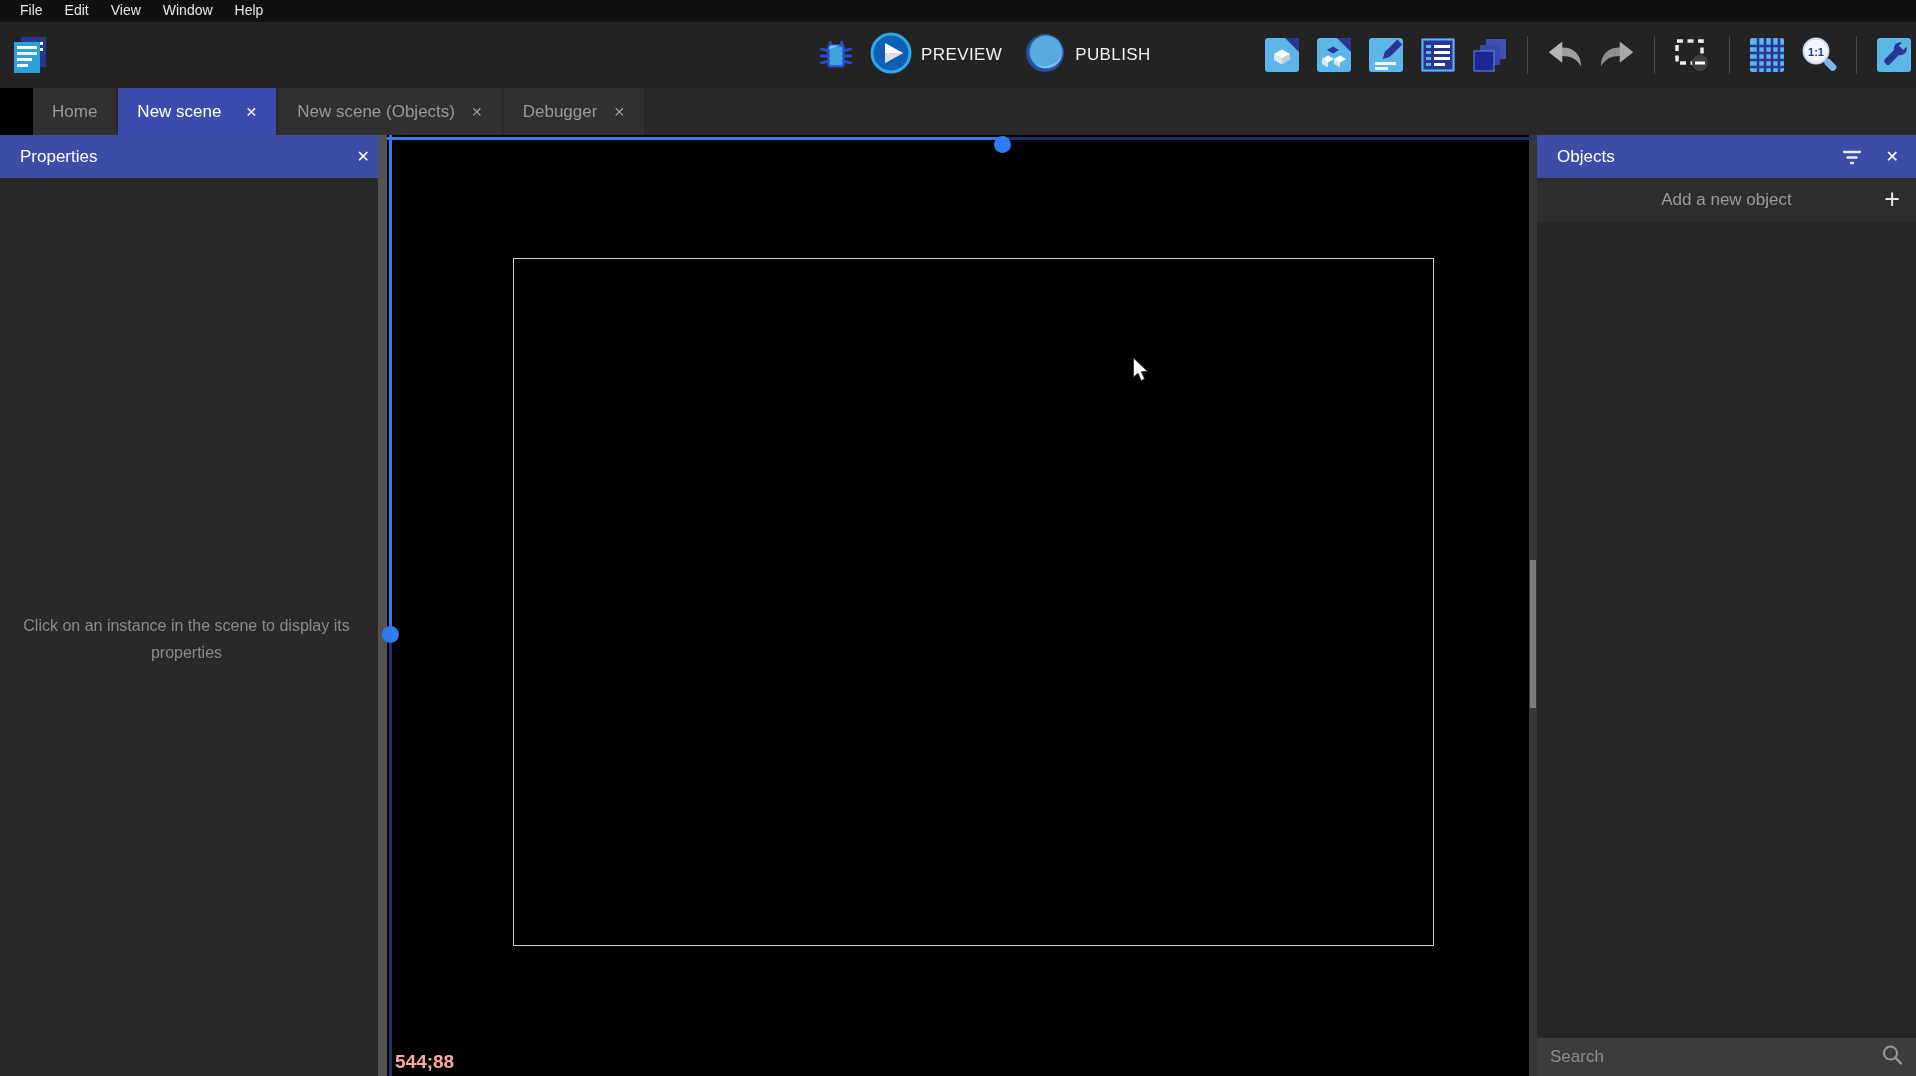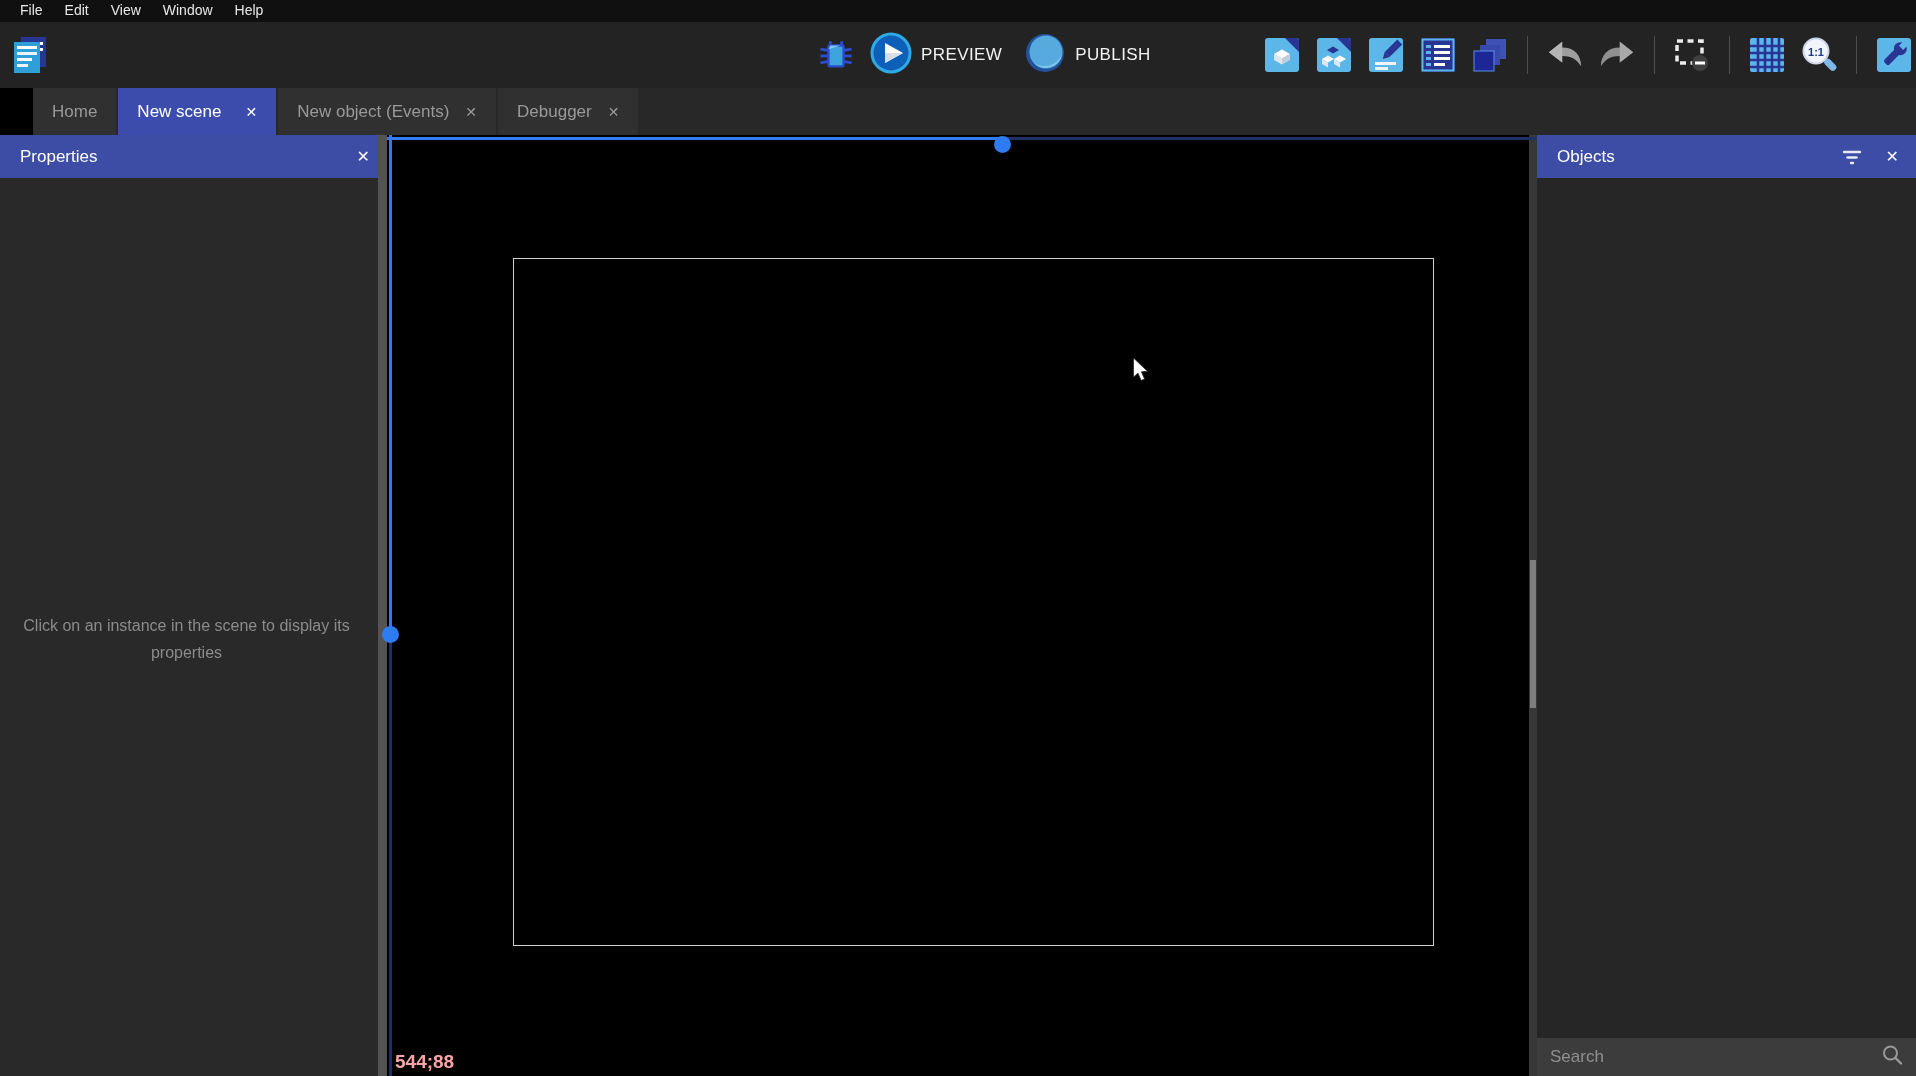--- a/index.html
+++ b/index.html
@@ -252,21 +252,21 @@
 
 <div class="tabbar">
   <div class="tab">
     <span>Home</span>
   </div>
   <div class="tab active">
     <span>New scene</span>
     <span class="tab-close">✕</span>
   </div>
   <div class="tab">
-    <span>New object (Events)</span>
+    <span>New scene (Objects)</span>
     <span class="tab-close">✕</span>
   </div>
   <div class="tab">
     <span>Debugger</span>
     <span class="tab-close">✕</span>
   </div>
 </div>
 
 <div class="main">
 
@@ -304,20 +304,24 @@
         <svg width="20" height="18" viewBox="0 0 20 18">
           <g stroke="#e6eaf5" stroke-width="2.4" stroke-linecap="round">
             <line x1="2" y1="4" x2="18" y2="4"></line>
             <line x1="5.5" y1="9.5" x2="14.5" y2="9.5"></line>
             <line x1="9" y1="15" x2="11" y2="15"></line>
           </g>
         </svg>
       </span>
       <span class="hdr-close hdr-ic">✕</span>
     </div>
+    <div class="add-row">
+      <span class="add-label">Add a new object</span>
+      <span class="add-plus">+</span>
+    </div>
     <div class="rp-body"></div>
     <div class="search-bar">
       <input class="search-input" type="text" placeholder="Search" style="">
       <span>
         <svg width="22" height="22" viewBox="0 0 22 22">
           <circle cx="9.5" cy="9" r="6.5" fill="none" stroke="#9a9a9a" stroke-width="2"></circle>
           <line x1="14.5" y1="14" x2="20" y2="19.5" stroke="#9a9a9a" stroke-width="2.4" stroke-linecap="round"></line>
         </svg>
       </span>
     </div>

